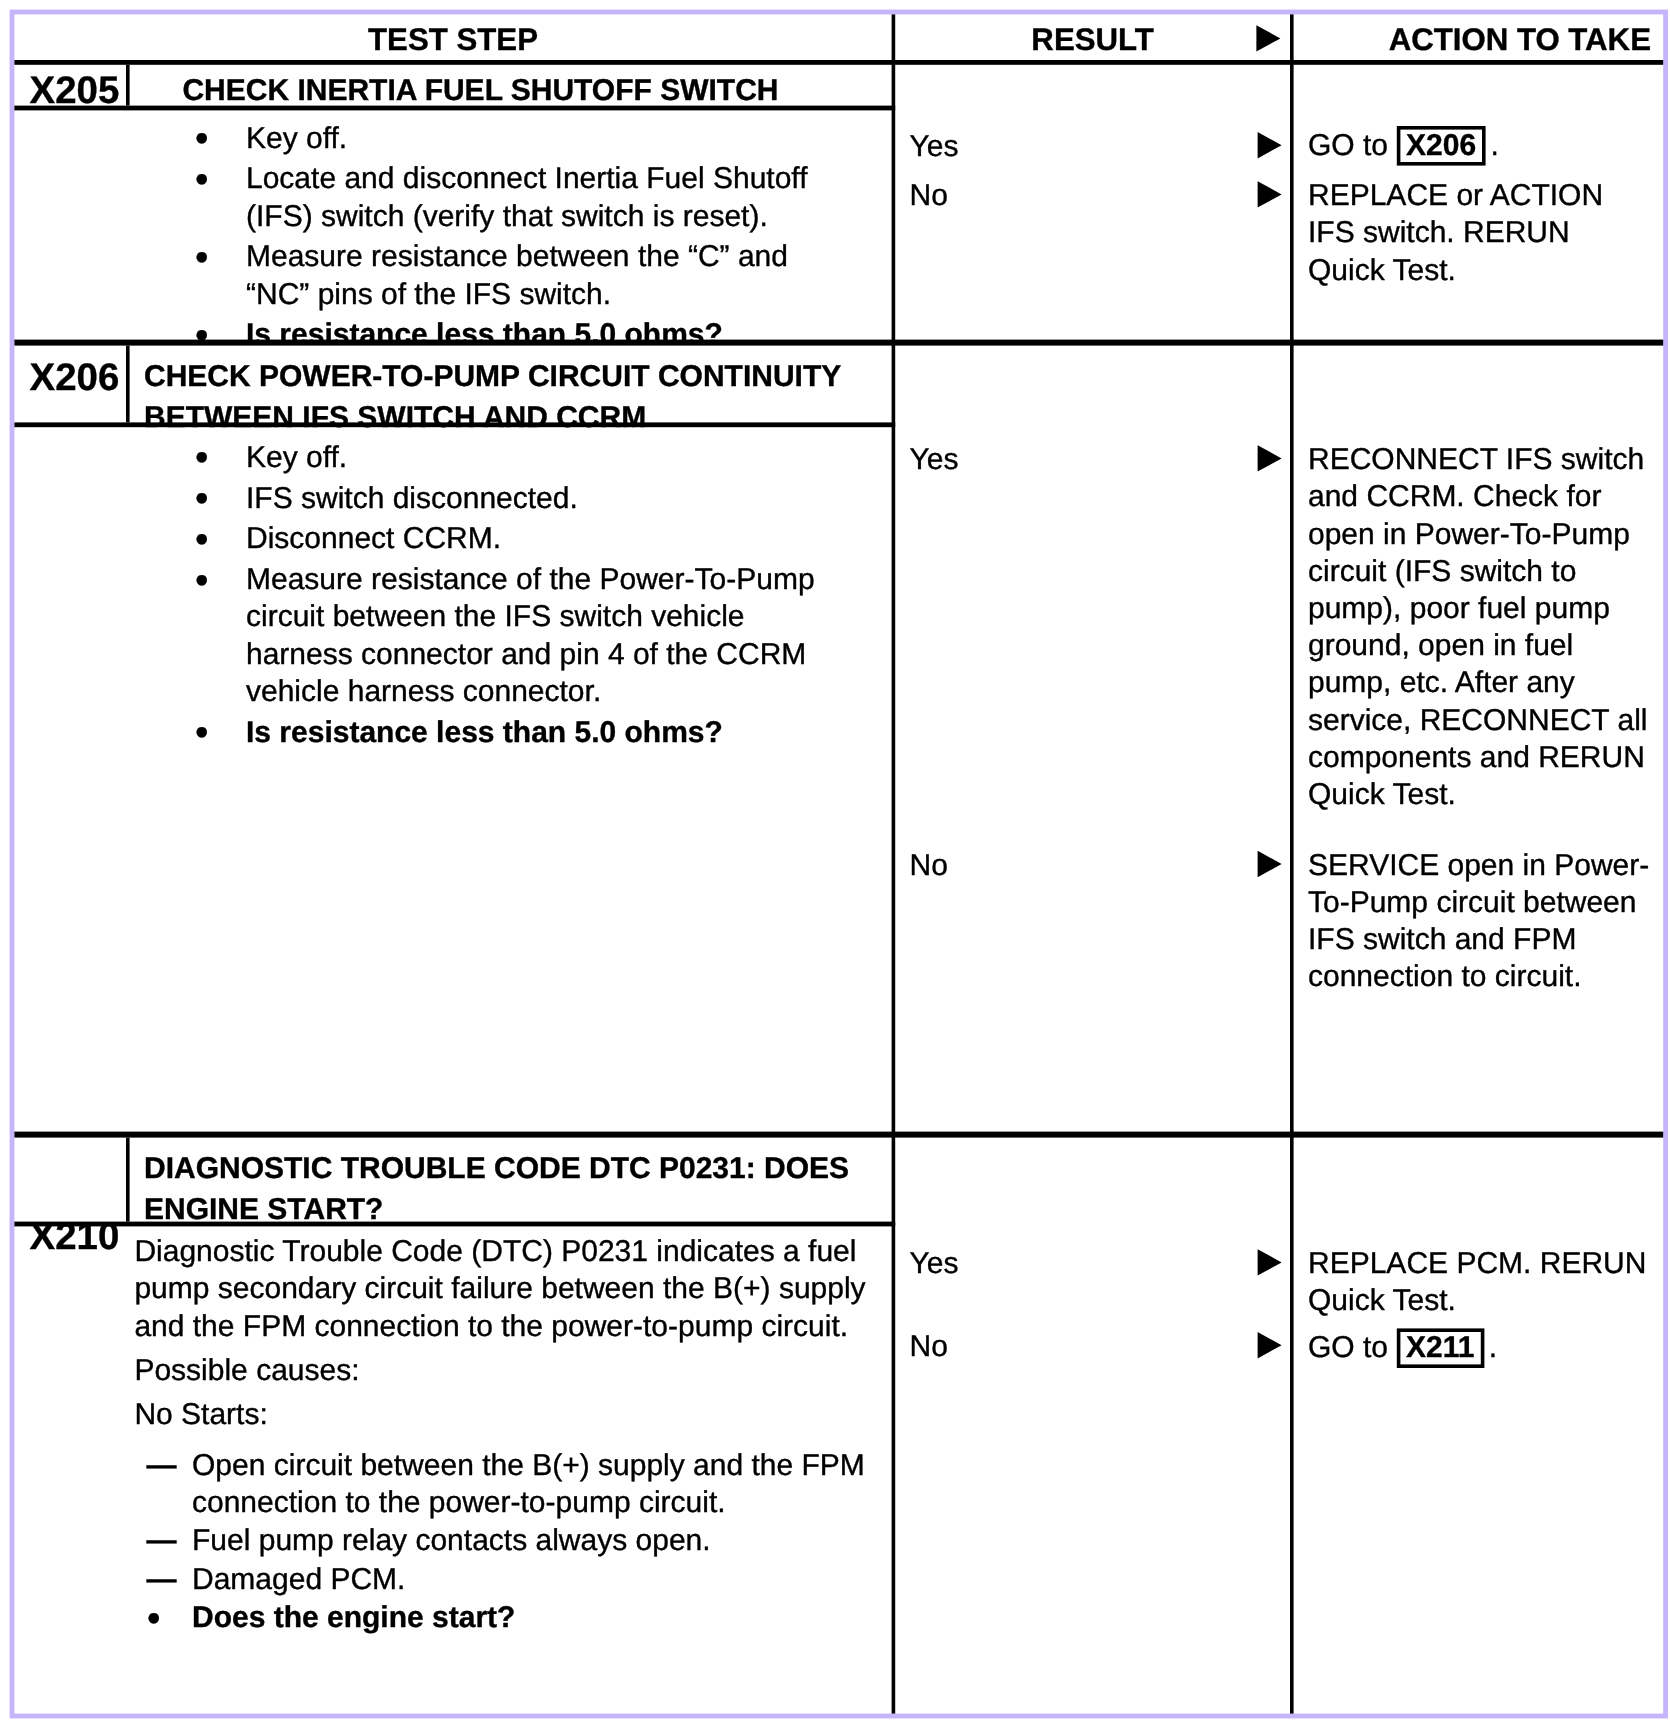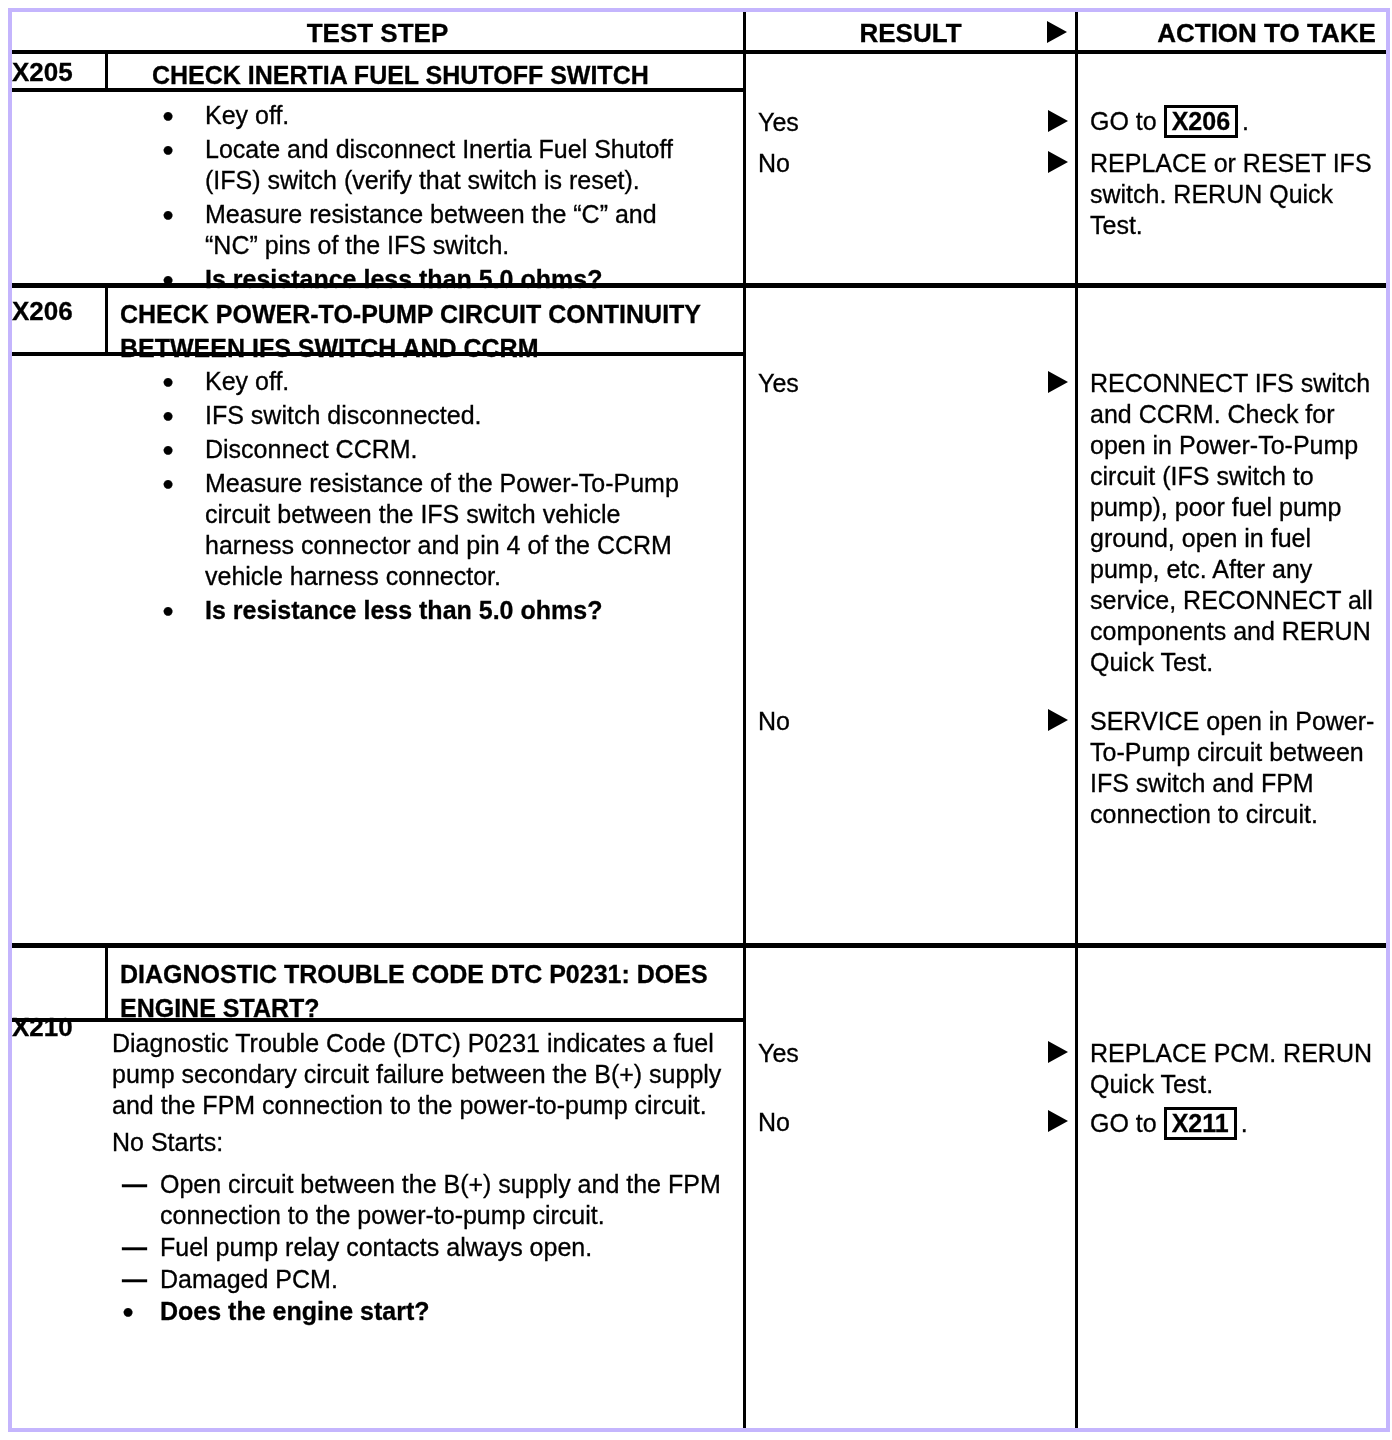--- a/index.html
+++ b/index.html
@@ -31,21 +31,21 @@
   .hdr-result{left:734px;top:6px;width:329px;}
   .hdr-action{left:1066px;top:6px;width:305px;margin-left:36px;}
 
   .tri{
     width:0;height:0;display:inline-block;
     border-top:11px solid transparent;border-bottom:11px solid transparent;
     border-left:20px solid #000;
   }
   .hdr-tri{position:absolute;right:8px;top:3px;}
 
-  .step-id{font-weight:bold;font-size:26px;width:100px;left:0;}
+  .step-id{font-weight:bold;font-size:32px;text-align:center;width:100px;left:0;}
   .step-title{font-weight:bold;font-size:25px;line-height:34px;}
   .s0-id{top:45px;}
   .s0-title{left:108px;top:46px;width:620px;margin-left:32px;}
   .s1-id{top:284px;}
   .s1-title{left:108px;top:285px;width:620px;}
   .s2-id{top:1000px;}
   .s2-title{left:108px;top:945px;width:625px;}
 
   .body-text{font-size:25px;line-height:31px;}
   .bullets{left:138px;width:560px;}
@@ -138,21 +138,21 @@
       <span class="tri"></span>
     </div>
     <div class="abs result-entry s0-no">
       <span>No</span>
       <span class="tri"></span>
     </div>
 
     <div class="abs action a-s0-0">
       <span>GO to</span><span class="refbox">X206</span><span>.</span>
     </div>
-    <div class="abs action a-s0-1">REPLACE or RESET IFS switch. RERUN Quick Test.</div>
+    <div class="abs action a-s0-1">REPLACE or ACTION IFS switch. RERUN Quick Test.</div>
 
     <div class="abs step-id s1-id">X206</div>
     <div class="abs step-title s1-title">CHECK POWER-TO-PUMP CIRCUIT CONTINUITY BETWEEN IFS SWITCH AND CCRM</div>
 
     <div class="abs body-text bullets s1-bullets">
       <div class="b-item">
         <span class="b-marker">●</span>
         <span class="b-text">Key off.</span>
       </div>
       <div class="b-item">
@@ -183,20 +183,21 @@
     </div>
 
     <div class="abs action a-s1-1">SERVICE open in Power-To-Pump circuit between IFS switch and FPM connection to circuit.</div>
     <div class="abs action a-s1-0">RECONNECT IFS switch and CCRM. Check for open in Power-To-Pump circuit (IFS switch to pump), poor fuel pump ground, open in fuel pump, etc. After any service, RECONNECT all components and RERUN Quick Test.</div>
 
     <div class="abs step-id s2-id">X210</div>
     <div class="abs step-title s2-title">DIAGNOSTIC TROUBLE CODE DTC P0231: DOES ENGINE START?</div>
 
     <div class="abs body-text s2-body">
       <div class="para">Diagnostic Trouble Code (DTC) P0231 indicates a fuel pump secondary circuit failure between the B(+) supply and the FPM connection to the power-to-pump circuit.</div>
+      <div class="para">Possible causes:</div>
       <div class="group-label">No Starts:</div>
       <div class="dash-item">
         <span class="d-marker">—</span>
         <span class="d-text">Open circuit between the B(+) supply and the FPM connection to the power-to-pump circuit.</span>
       </div>
       <div class="dash-item">
         <span class="d-marker">—</span>
         <span class="d-text">Fuel pump relay contacts always open.</span>
       </div>
       <div class="dash-item">

